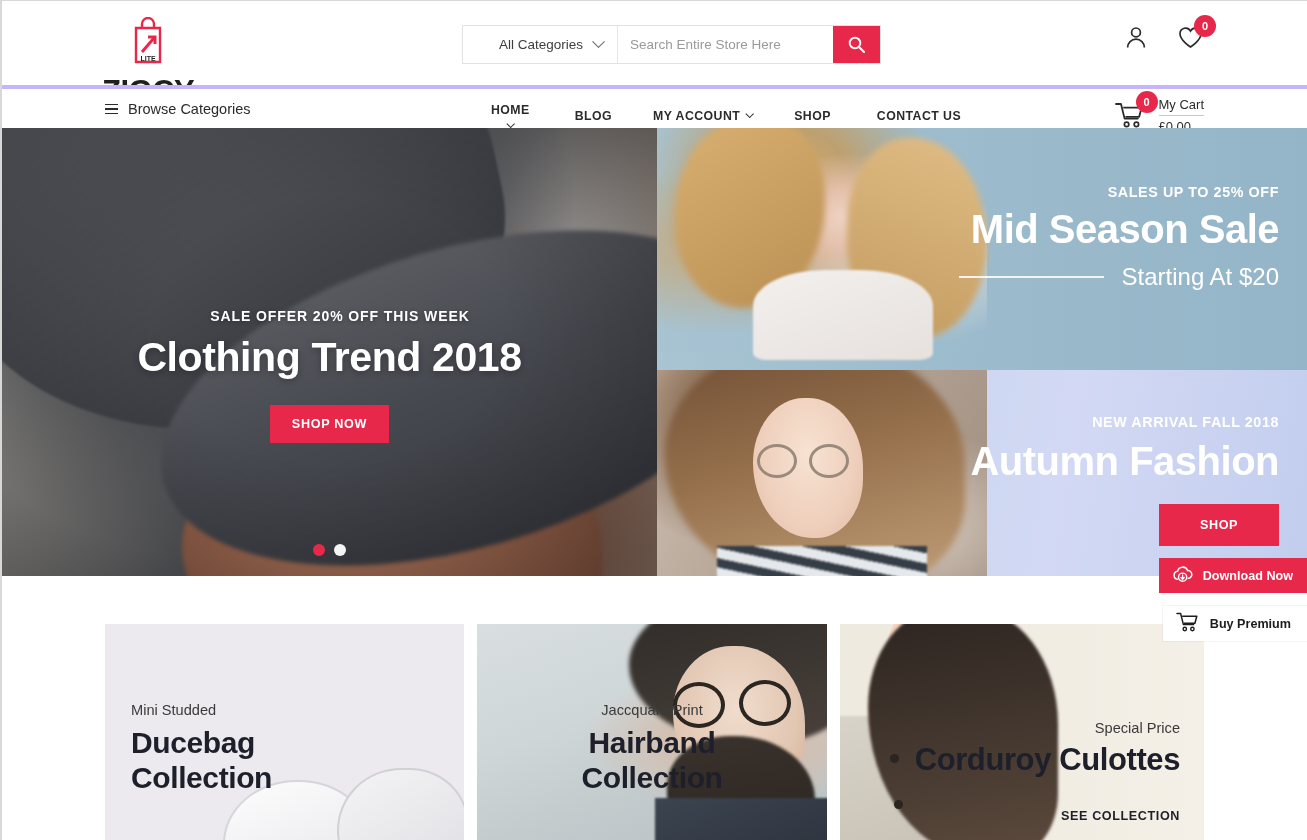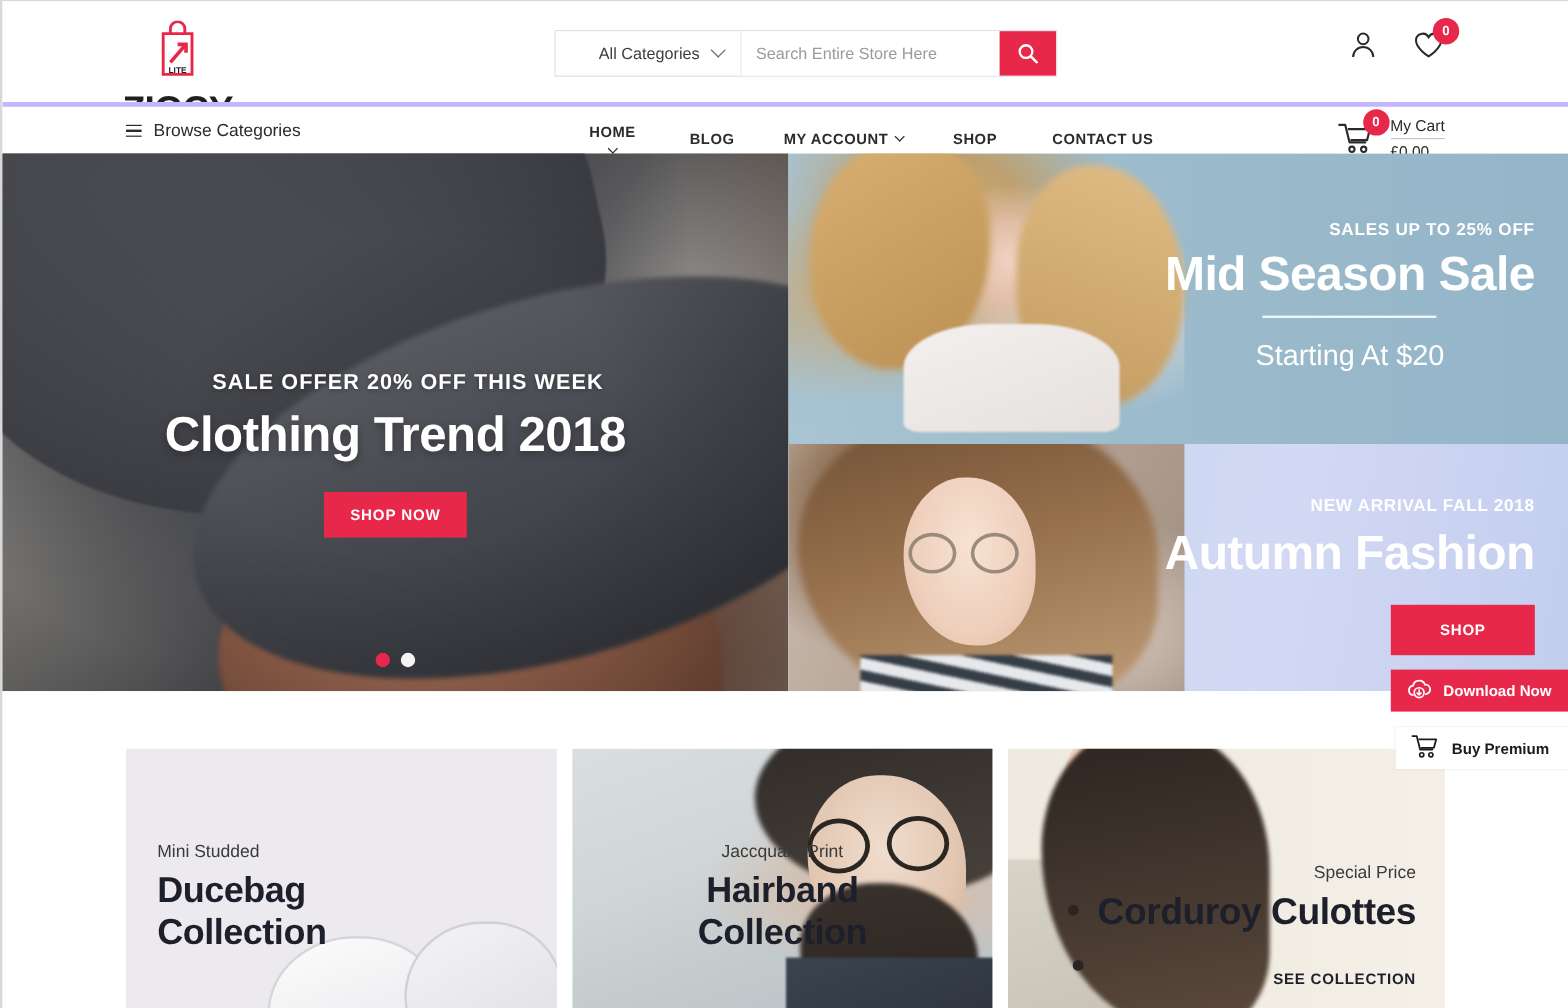--- a/index.html
+++ b/index.html
@@ -214,21 +214,21 @@
     position: absolute; inset: 0;
     background: radial-gradient(ellipse at 50% 45%, rgba(0,0,0,0) 38%, rgba(0,0,0,0.30) 100%);
   }
   .hero-left-content {
     position: absolute;
     left: 0; right: 0; top: 180px;
     text-align: center;
     z-index: 3;
   }
   .hl-kicker {
-    font-size: 18px;
+    font-size: 14px;
     font-weight: 700;
     letter-spacing: 0.9px;
     color: #fff;
     text-shadow: 0 1px 4px rgba(0,0,0,0.35);
     margin-left: 21px;
   }
   .hl-title {
     margin-top: 10px;
     font-size: 41px;
     font-weight: 700;
@@ -285,21 +285,21 @@
   }
   .pa-kicker {
     font-size: 14.3px; font-weight: 700; letter-spacing: 0.6px; color: #fff;
   }
   .pa-title {
     margin-top: 7px;
     font-size: 40px; font-weight: 700; color: #fff; letter-spacing: -0.5px;
   }
   .pa-sub-row {
     margin-top: 11px;
-    display: flex; align-items: center; justify-content: space-between; gap: 18px; flex-direction: column;
+    display: flex; align-items: center; justify-content: space-between; gap: 18px;
   }
   .pa-rule { width: 145px; height: 1.5px; background: rgba(255,255,255,0.85); }
   .pa-sub { font-size: 24px; color: #fff; font-weight: 400; }
 
   .promo-b { height: 224px; background: linear-gradient(100deg, #b9cfe6 0%, #c9d6ef 35%, #d3d9f4 62%, #c2cdee 100%); }
   .promo-b .pb-photo {
     position: absolute; left: 0; top: 0; width: 330px; height: 224px;
     background:
       radial-gradient(ellipse at 52% 46%, rgba(243,219,203,0.98) 0%, rgba(233,202,182,0.9) 20%, rgba(0,0,0,0) 40%),
       radial-gradient(ellipse at 34% 22%, rgba(152,112,78,0.95) 0%, rgba(126,92,62,0.85) 24%, rgba(0,0,0,0) 56%),

